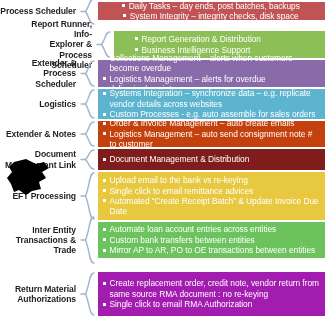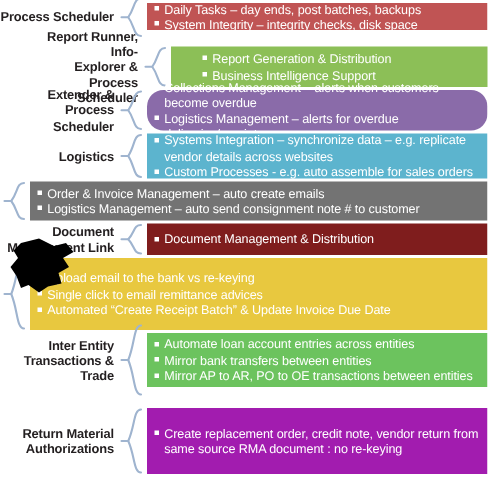--- a/index.html
+++ b/index.html
@@ -96,21 +96,21 @@
     <div class="row" style="top: 2px; height: 18px;">
       <div class="label-cell">
         <div class="label-text">Process Scheduler</div>
       </div>
       <div class="brace-cell">
         <svg width="16" height="27" viewBox="0 0 16 27">
           <path d="M14 1 C9 1 10 7.4 5.5 13.5 C10 19.6 9 26 14 26" fill="none" stroke="#9FB4CF" stroke-width="1.4" stroke-linecap="round"></path>
           <path d="M5.5 13.5 L1 13.5" fill="none" stroke="#9FB4CF" stroke-width="1.4" stroke-linecap="round"></path>
         </svg>
       </div>
-      <div class="band" style="background: rgb(192, 84, 84);">
+      <div class="band" style="background: rgb(192, 84, 84); align-items: center;">
         <div class="bullet-line">
           <span class="bullet-dot"></span>
           <span class="bullet-text">Daily Tasks – day ends, post batches, backups</span>
         </div>
         <div class="bullet-line">
           <span class="bullet-dot"></span>
           <span class="bullet-text">System Integrity – integrity checks, disk space</span>
         </div>
       </div>
     </div>
@@ -141,21 +141,21 @@
       <div class="label-cell">
         <div class="label-text">Extender &amp; Process
 Scheduler</div>
       </div>
       <div class="brace-cell">
         <svg width="16" height="27" viewBox="0 0 16 27">
           <path d="M14 1 C9 1 10 7.4 5.5 13.5 C10 19.6 9 26 14 26" fill="none" stroke="#9FB4CF" stroke-width="1.4" stroke-linecap="round"></path>
           <path d="M5.5 13.5 L1 13.5" fill="none" stroke="#9FB4CF" stroke-width="1.4" stroke-linecap="round"></path>
         </svg>
       </div>
-      <div class="band" style="background: rgb(138, 107, 169); border-radius: 11px;">
+      <div class="band" style="background: rgb(138, 107, 169);">
         <div class="bullet-line">
           <span class="bullet-dot"></span>
           <span class="bullet-text">Collections Management – alerts when customers become overdue</span>
         </div>
         <div class="bullet-line">
           <span class="bullet-dot"></span>
           <span class="bullet-text">Logistics Management – alerts for overdue deliveries/receipts</span>
         </div>
       </div>
     </div>
@@ -174,27 +174,30 @@
           <span class="bullet-dot"></span>
           <span class="bullet-text">Systems Integration – synchronize data – e.g. replicate vendor details across websites</span>
         </div>
         <div class="bullet-line">
           <span class="bullet-dot"></span>
           <span class="bullet-text">Custom Processes  - e.g. auto assemble for sales orders</span>
         </div>
       </div>
     </div>
     <div class="row" style="top: 121px; height: 26px;">
+      <div class="label-cell">
+        <div class="label-text">Extender &amp; Notes</div>
+      </div>
       <div class="brace-cell">
         <svg width="16" height="26" viewBox="0 0 16 26">
           <path d="M14 1 C9 1 10 7.2 5.5 13.0 C10 18.9 9 25 14 25" fill="none" stroke="#9FB4CF" stroke-width="1.4" stroke-linecap="round"></path>
           <path d="M5.5 13.0 L1 13.0" fill="none" stroke="#9FB4CF" stroke-width="1.4" stroke-linecap="round"></path>
         </svg>
       </div>
-      <div class="band" style="background: #737373; justify-content: center;">
+      <div class="band" style="background: #c2410c; justify-content: center;">
         <div class="bullet-line">
           <span class="bullet-dot"></span>
           <span class="bullet-text">Order &amp; Invoice Management – auto create emails</span>
         </div>
         <div class="bullet-line">
           <span class="bullet-dot"></span>
           <span class="bullet-text">Logistics Management – auto send consignment note # to customer</span>
         </div>
       </div>
     </div>
@@ -210,20 +213,23 @@
         </svg>
       </div>
       <div class="band" style="background: #7f1d1d;">
         <div class="bullet-line">
           <span class="bullet-dot"></span>
           <span class="bullet-text">Document Management &amp; Distribution</span>
         </div>
       </div>
     </div>
     <div class="row" style="top: 172px; height: 48px;">
+      <div class="label-cell">
+        <div class="label-text">EFT Processing</div>
+      </div>
       <div class="brace-cell">
         <svg width="16" height="48" viewBox="0 0 16 48">
           <path d="M14 1 C9 1 10 13.2 5.5 24.0 C10 34.8 9 47 14 47" fill="none" stroke="#9FB4CF" stroke-width="1.4" stroke-linecap="round"></path>
           <path d="M5.5 24.0 L1 24.0" fill="none" stroke="#9FB4CF" stroke-width="1.4" stroke-linecap="round"></path>
         </svg>
       </div>
       <div class="band" style="background: rgb(232, 200, 63);">
         <div class="bullet-line">
           <span class="bullet-dot"></span>
           <span class="bullet-text">Upload email to the bank vs re-keying</span>
@@ -250,21 +256,21 @@
           <path d="M5.5 24.0 L1 24.0" fill="none" stroke="#9FB4CF" stroke-width="1.4" stroke-linecap="round"></path>
         </svg>
       </div>
       <div class="band" style="background: rgb(108, 195, 94);">
         <div class="bullet-line">
           <span class="bullet-dot"></span>
           <span class="bullet-text">Automate loan account entries across entities</span>
         </div>
         <div class="bullet-line">
           <span class="bullet-dot"></span>
-          <span class="bullet-text">Mirror bank transfers between entities</span>
+          <span class="bullet-text">Custom bank transfers between entities</span>
         </div>
         <div class="bullet-line">
           <span class="bullet-dot"></span>
           <span class="bullet-text">Mirror AP to AR, PO to OE transactions between entities</span>
         </div>
       </div>
     </div>
     <div class="row" style="top: 272px; height: 44px;">
       <div class="label-cell">
         <div class="label-text">Return Material
@@ -273,20 +279,24 @@
       <div class="brace-cell">
         <svg width="16" height="44" viewBox="0 0 16 44">
           <path d="M14 1 C9 1 10 12.1 5.5 22.0 C10 31.9 9 43 14 43" fill="none" stroke="#9FB4CF" stroke-width="1.4" stroke-linecap="round"></path>
           <path d="M5.5 22.0 L1 22.0" fill="none" stroke="#9FB4CF" stroke-width="1.4" stroke-linecap="round"></path>
         </svg>
       </div>
       <div class="band" style="background: #a21caf;">
         <div class="bullet-line">
           <span class="bullet-dot"></span>
           <span class="bullet-text">Create replacement order, credit note, vendor return from same source RMA document : no re-keying</span>
+        </div>
+        <div class="bullet-line">
+          <span class="bullet-dot"></span>
+          <span class="bullet-text">Single click to email RMA Authorization</span>
         </div>
       </div>
     </div>
   </div>
 
 <svg class="blob" viewBox="0 0 46 38" xmlns="http://www.w3.org/2000/svg">
   <path d="M8 4 L20 1 L30 6 L38 4 L43 10 L36 14 L40 20 L33 24 L35 31 L26 33 L20 37 L13 32 L8 34 L5 26 L1 20 L6 14 L3 9 Z" fill="#000000"></path>
 </svg>
 
 </body></html>

